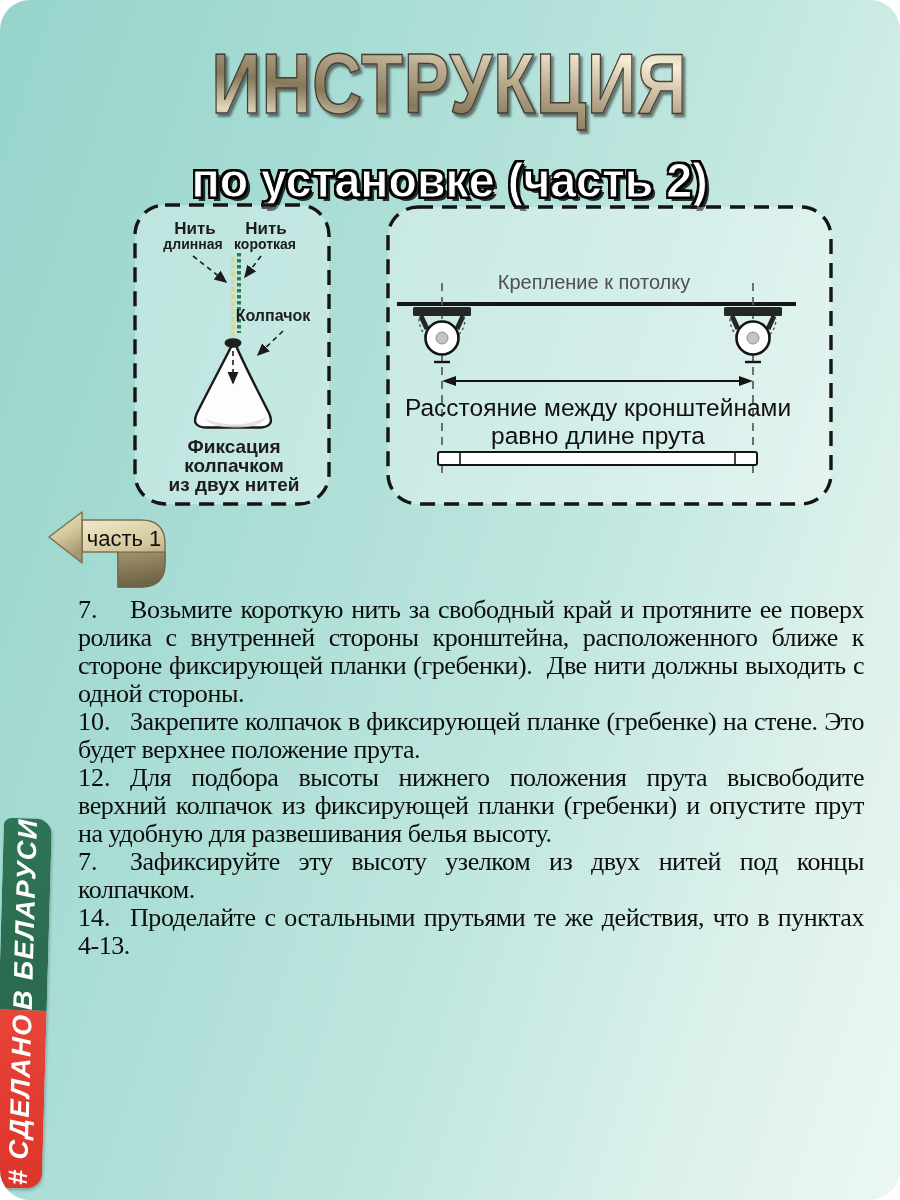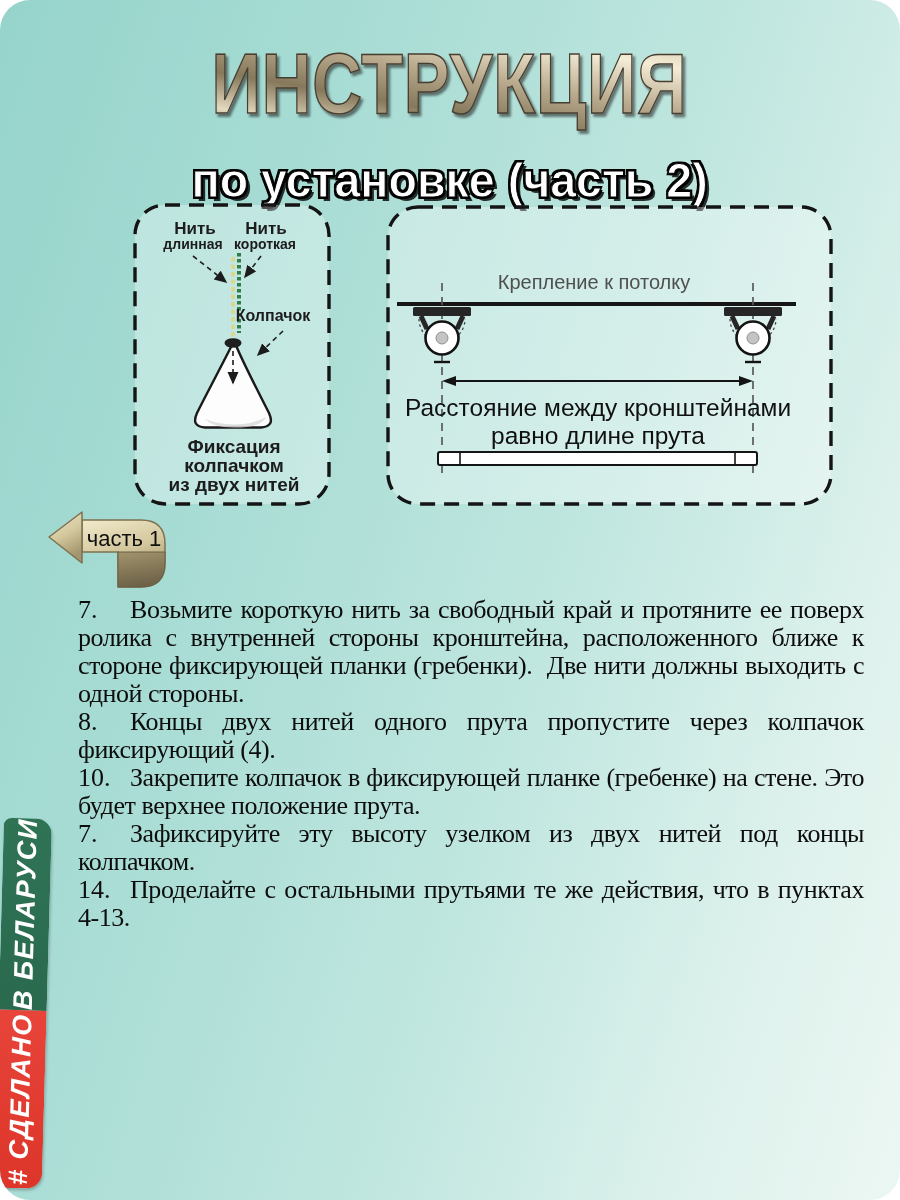--- a/index.html
+++ b/index.html
@@ -159,22 +159,22 @@
       </linearGradient>
     </defs>
     <path d="M36,14 H95 Q119,14 119,38 V57 Q119,81 95,81 H72 V46 H36 Z" fill="url(#gArrow)" stroke="#7e714f" stroke-width="1.5"></path>
     <path d="M72,46 H119 V57 Q119,81 95,81 H72 Z" fill="url(#gCurl)" stroke="#6a5f46" stroke-width="1"></path>
     <path d="M3,31 L36,6 L36,57 Z" fill="url(#gArrow)" stroke="#7e714f" stroke-width="1.5" stroke-linejoin="round"></path>
     <text x="78" y="40" font-size="22" text-anchor="middle" fill="#101010" font-family="Liberation Sans, sans-serif">часть 1</text>
   </svg>
 
   <div class="instructions">
     <p><span class="num">7.</span><span>Возьмите короткую нить за свободный край и протяните ее поверх ролика с внутренней стороны кронштейна, расположенного ближе к стороне фиксирующей планки (гребенки).&nbsp; Две нити должны выходить с одной стороны.</span></p>
-    <p><span class="num">8.</span><span>Концы двух нитей одного прута пропустите через колпачок фиксирующий (4).</span></p>
     <p><span class="num">10.</span><span>Закрепите колпачок в фиксирующей планке (гребенке) на стене. Это будет верхнее положение прута.</span></p>
+    <p><span class="num">12.</span><span>Для подбора высоты нижнего положения прута высвободите верхний колпачок из фиксирующей планки (гребенки) и опустите прут на удобную для развешивания белья высоту.</span></p>
     <p><span class="num">7.</span><span>Зафиксируйте эту высоту узелком из двух нитей под концы колпачком.</span></p>
     <p><span class="num">14.</span><span>Проделайте с остальными прутьями те же действия, что в пунктах 4-13.</span></p>
   </div>
 
   <div class="ribbon">
     <div class="ribbon-green">
       <span class="vtext">В БЕЛАРУСИ</span>
     </div>
     <div class="ribbon-red">
       <span class="vtext"># СДЕЛАНО</span>

